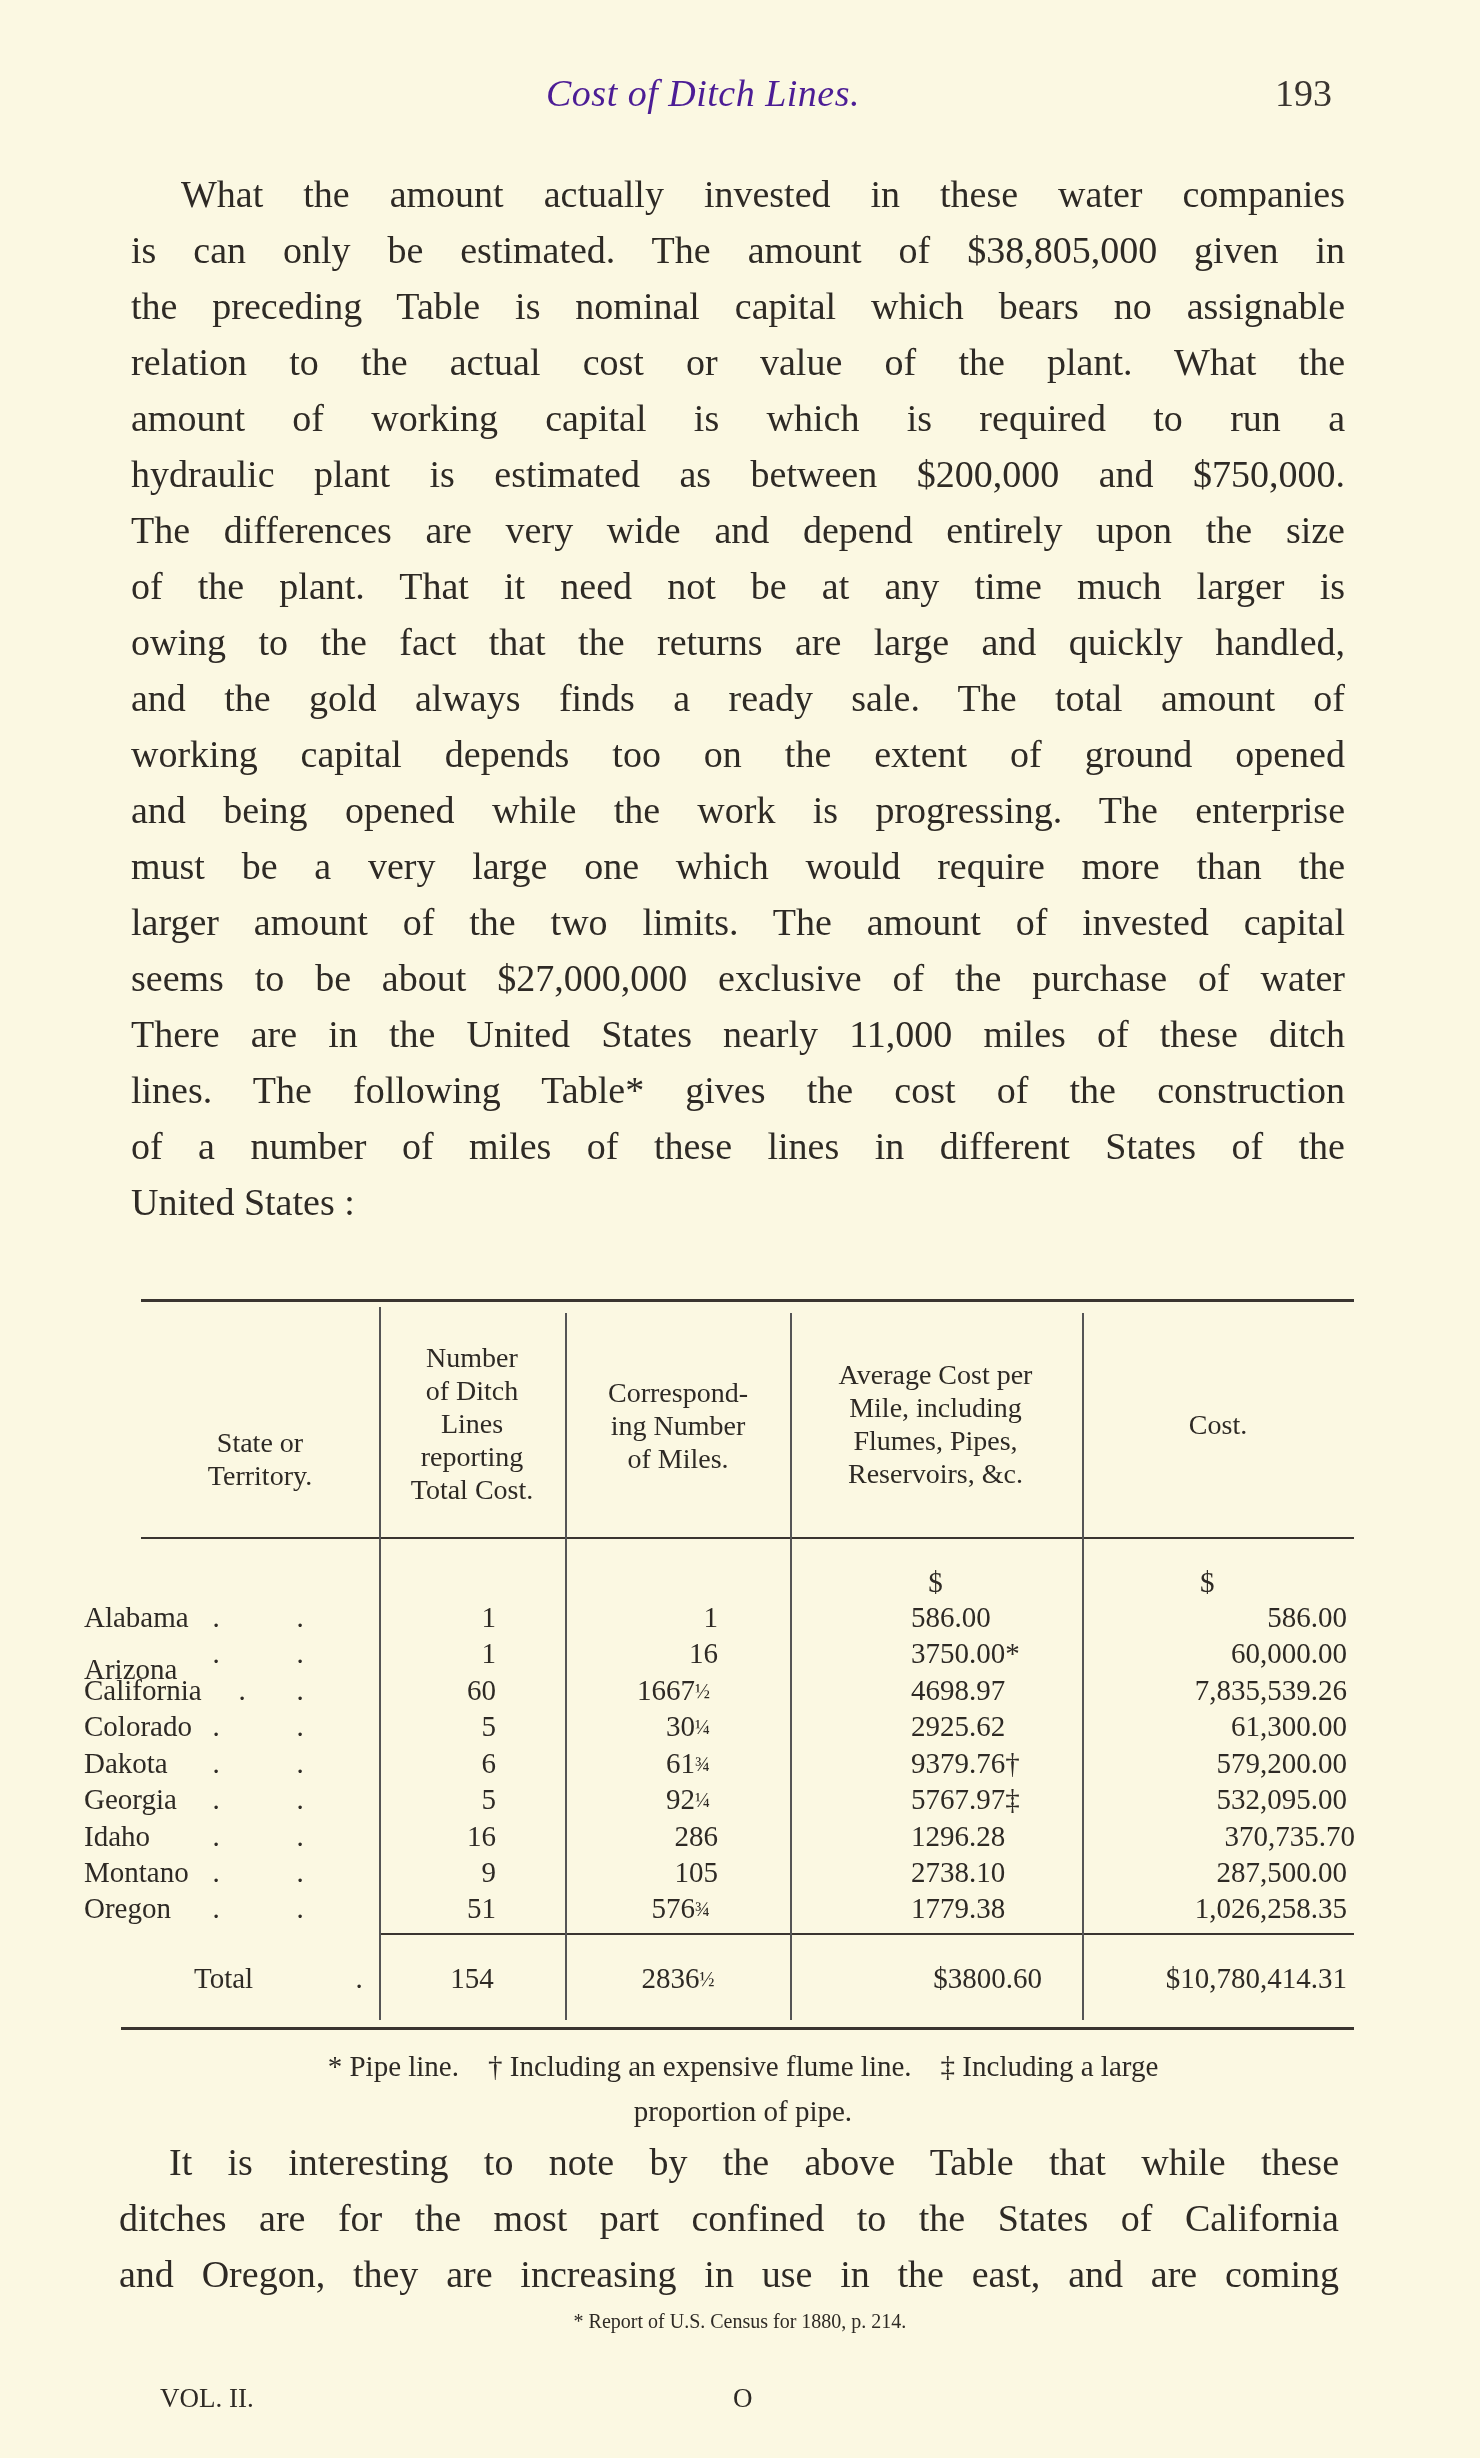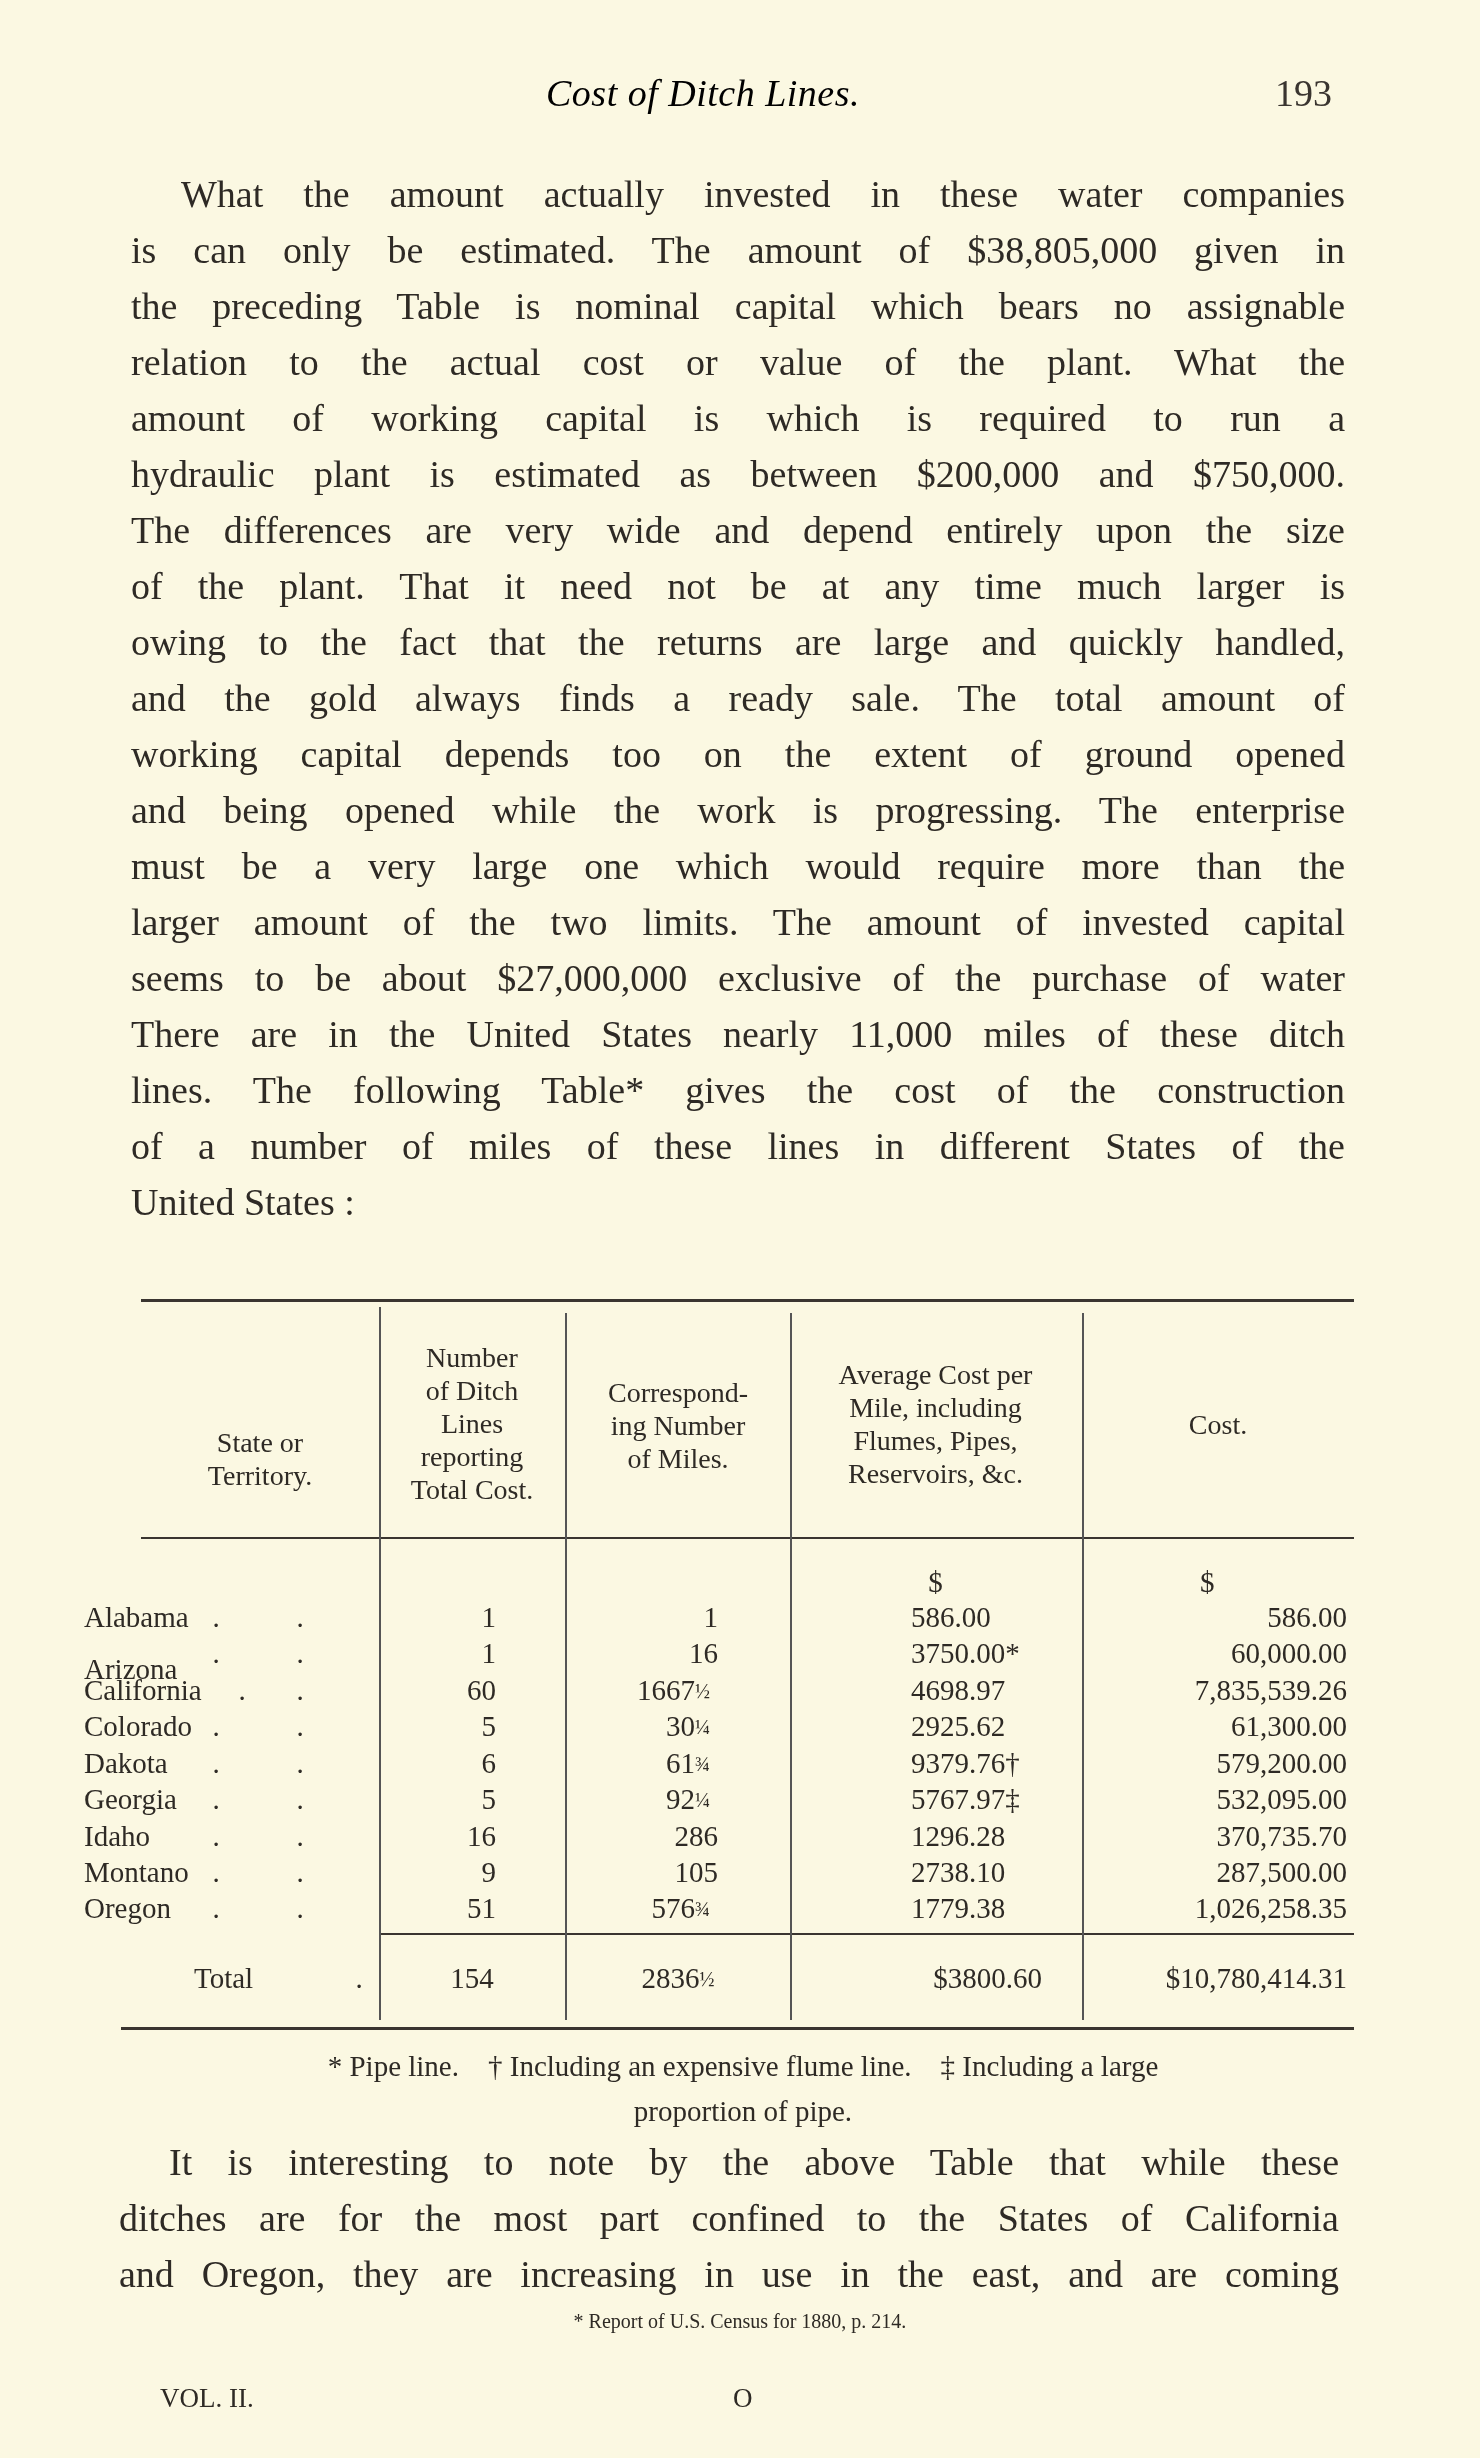--- a/index.html
+++ b/index.html
@@ -8,21 +8,21 @@
     background: #fbf8e2;
     color: #2a2622;
     font-family: "DejaVu Serif", "Liberation Serif", serif;
     position: relative;
   }
   .page { position: absolute; left: 0; top: 0; width: 1480px; height: 2458px; }
   .running-head { position: absolute; top: 71px; left: 0; width: 1480px; height: 50px; }
   .running-title {
     position: absolute; left: 546px; top: 0;
     font-family: "Liberation Serif", serif; font-style: italic;
-    font-size: 38px; letter-spacing: 0.5px; color: #000000;
+    font-size: 38px; letter-spacing: 0.5px; color: #4c1d95;
   }
   .page-number {
     position: absolute; left: 1275px; top: 0;
     font-family: "Liberation Serif", serif; font-size: 38px; color: #3a3530;
   }
   .para {
     position: absolute; left: 131px; width: 1214px;
     font-family: "Liberation Serif", serif;
     font-size: 38px; line-height: 56px; color: #2e2a25;
     text-align: justify;
@@ -192,21 +192,21 @@
           <div class="cell " style="left: 770px; top: 482px;">5767.97‡</div>
           <div class="cell num-r" style="left: 941px; width: 265px; top: 482px;">532,095.00</div>
         </div>
         <div>
           <div class="cell state" style="left: -57px; top: 519px;">Idaho</div>
           <div class="cell dot" style="left: 65px; top: 519px;">.</div>
           <div class="cell dot" style="left: 149px; top: 519px;">.</div>
           <div class="cell num-r" style="left: 238px; width: 117px; top: 519px;">16</div>
           <div class="cell num-r" style="left: 424px; width: 153px; top: 519px;"><span>286</span><span class="frac"></span></div>
           <div class="cell " style="left: 770px; top: 519px;">1296.28</div>
-          <div class="cell num-r" style="left: 941px; width: 265px; top: 519px;">370,735.70</div>
+          <div class="cell num-r" style="left: 941px; width: 265px; top: 519px; padding-left: 8px;">370,735.70</div>
         </div>
         <div>
           <div class="cell state" style="left: -57px; top: 555px;">Montano</div>
           <div class="cell dot" style="left: 65px; top: 555px;">.</div>
           <div class="cell dot" style="left: 149px; top: 555px;">.</div>
           <div class="cell num-r" style="left: 238px; width: 117px; top: 555px;">9</div>
           <div class="cell num-r" style="left: 424px; width: 153px; top: 555px;"><span>105</span><span class="frac"></span></div>
           <div class="cell " style="left: 770px; top: 555px;">2738.10</div>
           <div class="cell num-r" style="left: 941px; width: 265px; top: 555px;">287,500.00</div>
         </div>

